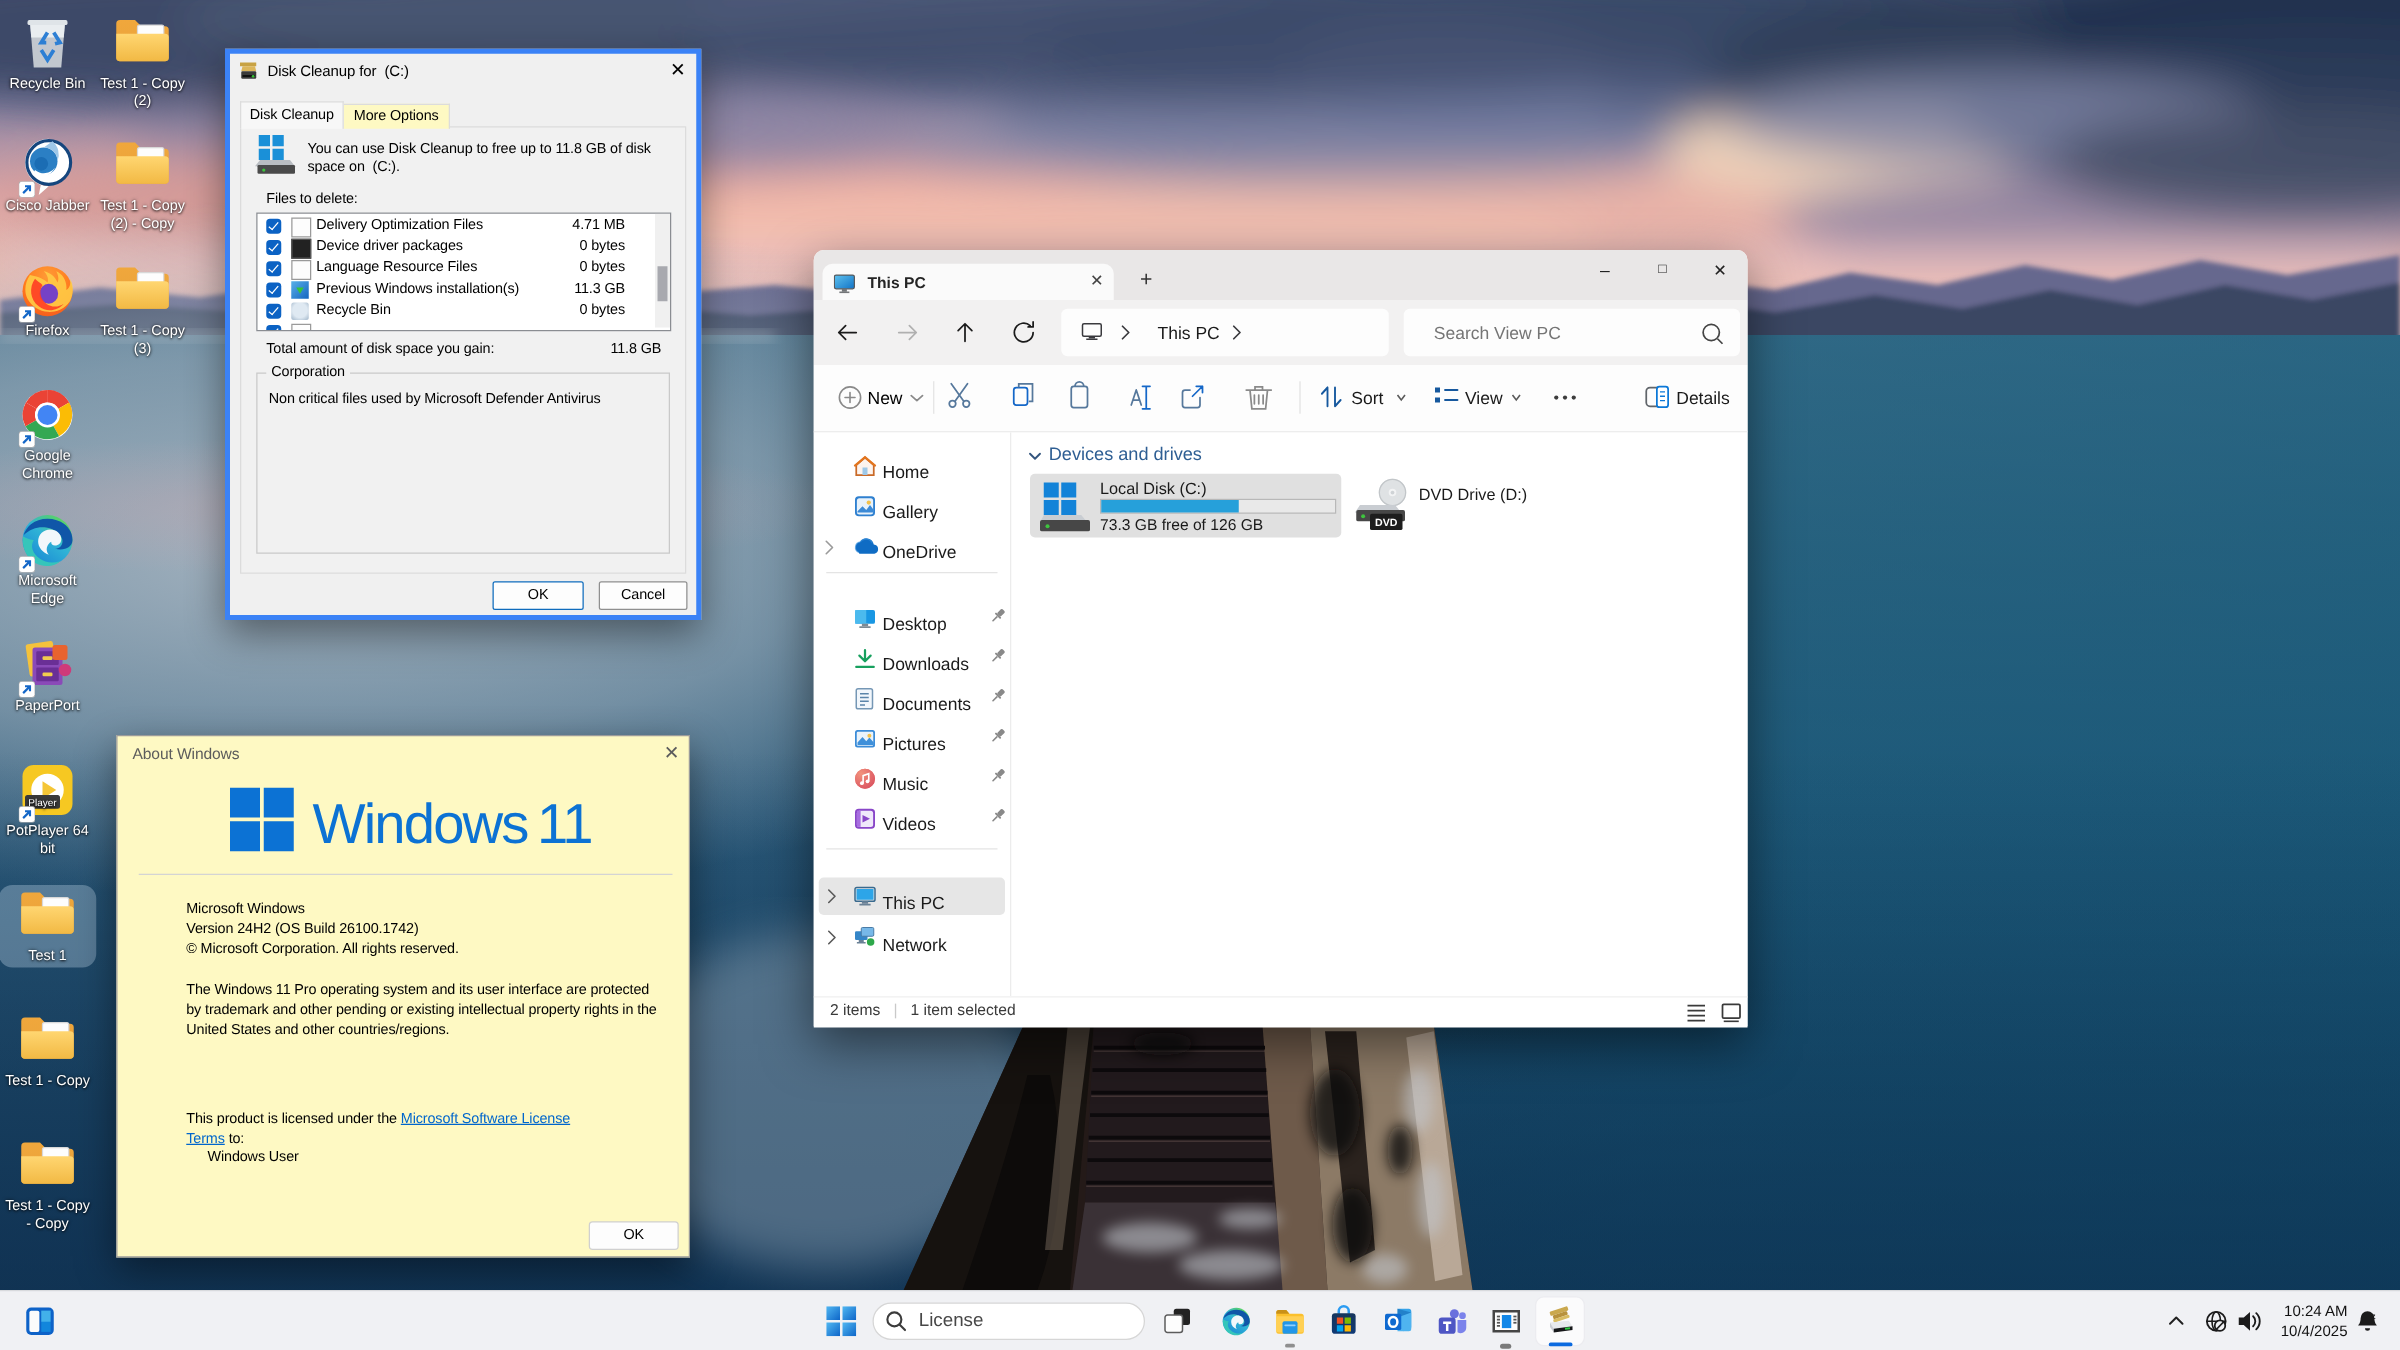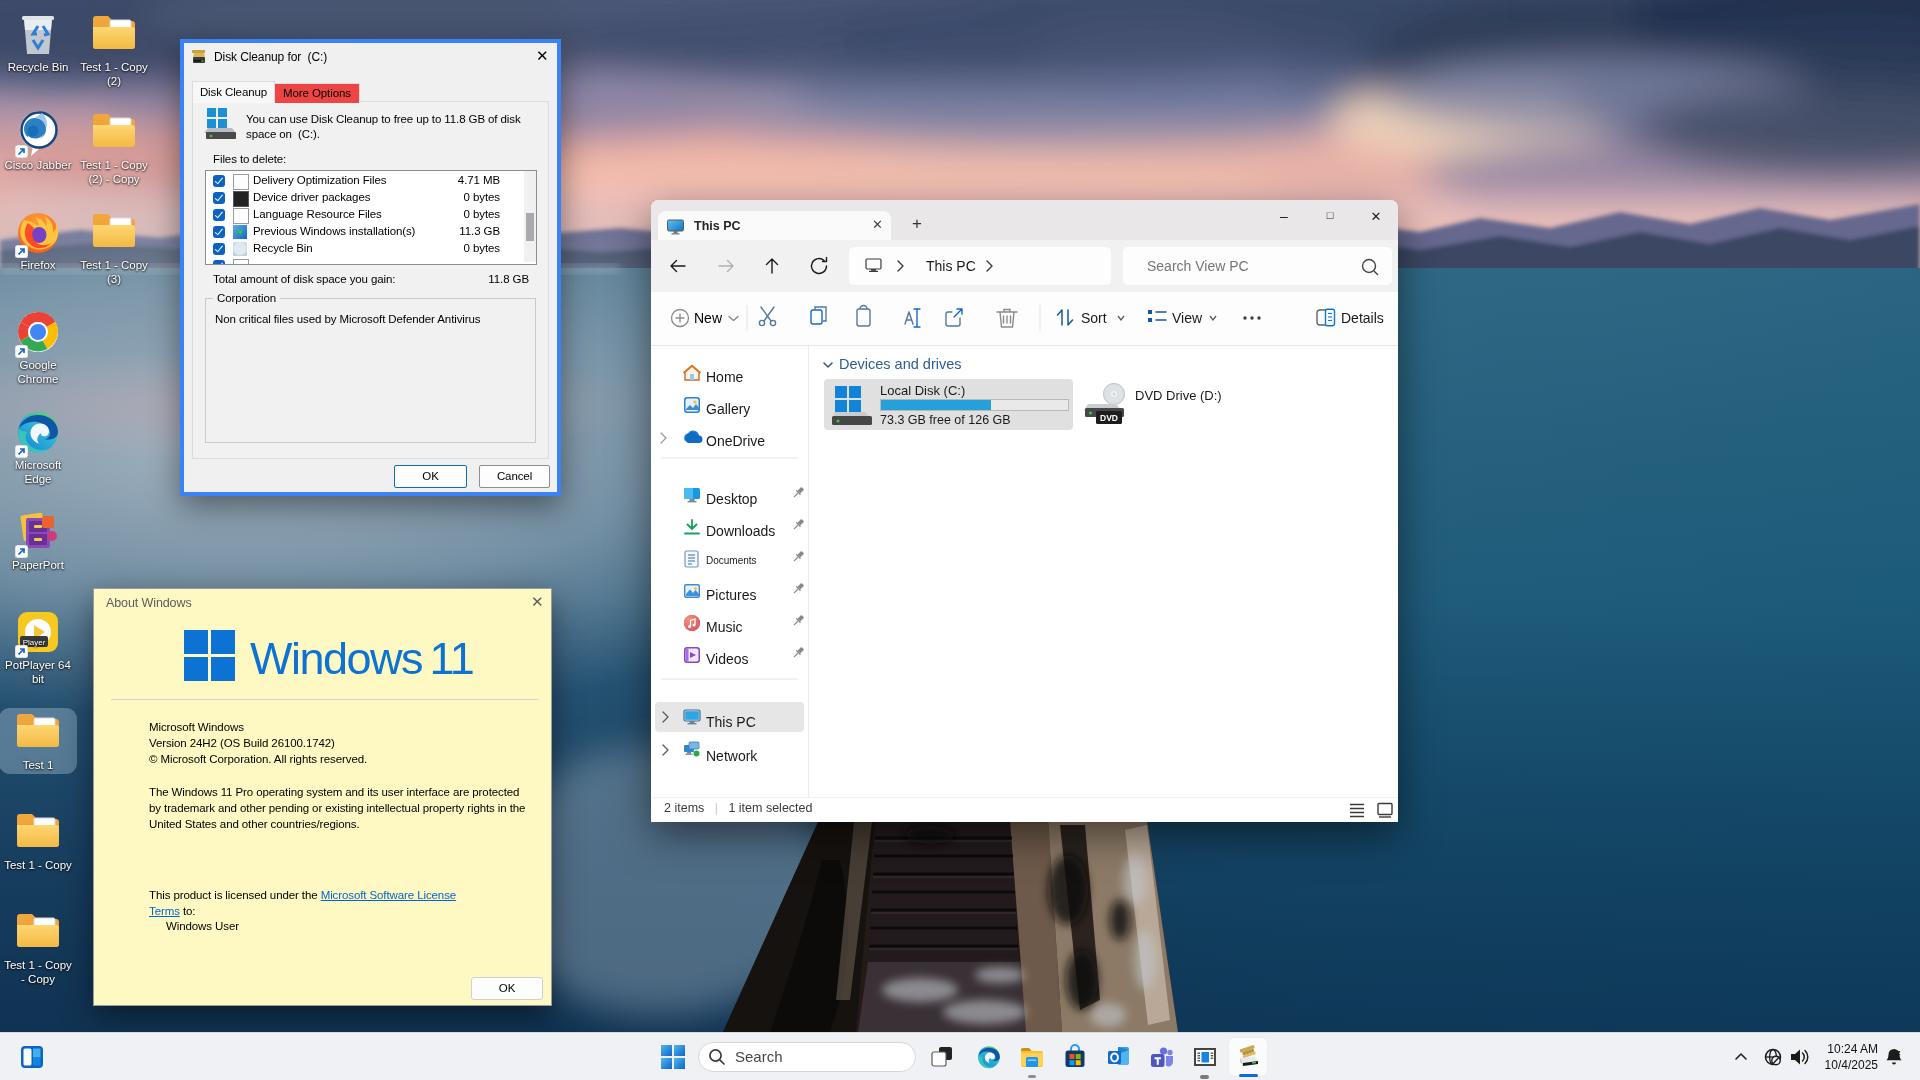--- a/index.html
+++ b/index.html
@@ -558,21 +558,21 @@
         <use href="#pin" y="64"></use>
         <use href="#pin" y="96"></use>
         <use href="#pin" y="128"></use>
         <use href="#pin" y="160"></use>
  </svg>
  <div class="abs ebtn" style="left:55px;top:169px;font-size:14px;">Home</div>
  <div class="abs ebtn" style="left:55px;top:201px;font-size:14px;">Gallery</div>
  <div class="abs ebtn" style="left:55px;top:233px;font-size:14px;">OneDrive</div>
  <div class="abs ebtn" style="left:55px;top:291px;font-size:14px;">Desktop</div>
  <div class="abs ebtn" style="left:55px;top:323px;font-size:14px;">Downloads</div>
- <div class="abs ebtn" style="left:55px;top:355px;font-size:10px;">Documents</div>
+ <div class="abs ebtn" style="left:55px;top:355px;font-size:14px;">Documents</div>
  <div class="abs ebtn" style="left:55px;top:387px;font-size:14px;">Pictures</div>
  <div class="abs ebtn" style="left:55px;top:419px;font-size:14px;">Music</div>
  <div class="abs ebtn" style="left:55px;top:451px;font-size:14px;">Videos</div>
  <div class="abs ebtn" style="left:55px;top:514px;font-size:14px;">This PC</div>
  <div class="abs ebtn" style="left:55px;top:548px;font-size:14px;">Network</div>
 
  <svg width="16" height="16" viewBox="0 0 16 16" style="position:absolute;left:169px;top:157px">
   <path d="M4,6 l4,4 4,-4" stroke="#33557e" stroke-width="1.5" fill="none" stroke-linecap="round" stroke-linejoin="round"></path>
  </svg>
  <div class="abs ebtn" style="left:188px;top:156px;font-size:14.5px;color:#2e5e93;">Devices and drives</div>
@@ -626,21 +626,21 @@
   <path d="M3,4 h10 l1,4 h-12 Z" fill="#dcb65a"></path>
   <rect x="2" y="8" width="12" height="6" rx="1" fill="#3a3a3a"></rect>
   <rect x="3" y="11" width="10" height="1.6" fill="#111"></rect>
   <circle cx="11.5" cy="12" r="1.1" fill="#35c135"></circle>
  </svg>
  <div class="abs" style="left:30px;top:7px;font-size:12px;">Disk Cleanup for&nbsp; (C:)</div>
  <div class="abs" style="left:352px;top:4px;font-size:15px;color:#000;">✕</div>
 
  <div class="abs" style="left:8px;top:58px;width:357px;height:358px;background:#f1f1f1;border:1px solid #dcdcdc;box-sizing:border-box;"></div>
  <div class="abs" style="left:8px;top:38px;width:81px;height:21px;background:#f7f7f7;border:1px solid #dcdcdc;border-bottom:none;z-index:2;text-align:center;line-height:21px;">Disk Cleanup</div>
- <div class="abs" style="left:90px;top:40px;width:84px;height:19px;background:#ef4444;border:1px solid #dcdcdc;border-bottom:none;text-align:center;line-height:19px;">More Options</div>
+ <div class="abs" style="left:90px;top:40px;width:84px;height:19px;background:#fef9c3;border:1px solid #dcdcdc;border-bottom:none;text-align:center;line-height:19px;">More Options</div>
 
  <svg width="34" height="34" viewBox="0 0 34 34" style="position:absolute;left:20px;top:63px">
   <rect x="3" y="2" width="9" height="9" fill="#1a90d8"></rect>
         <rect x="14" y="2" width="9" height="9" fill="#1a90d8"></rect>
   <rect x="3" y="13" width="9" height="9" fill="#1a90d8"></rect>
         <rect x="14" y="13" width="9" height="9" fill="#1a90d8"></rect>
   <path d="M4,22 h24 l4,5 h-32 Z" fill="#b9bdc2"></path>
   <rect x="2" y="26" width="30" height="7" rx="1" fill="#4a4a4a"></rect>
   <circle cx="7" cy="30" r="1.3" fill="#3ec43e"></circle>
  </svg>
@@ -735,21 +735,21 @@
         <rect x="13" y="0" width="11" height="11" fill="url(#stg)"></rect>
   <rect x="0" y="13" width="11" height="11" fill="url(#stg)"></rect>
         <rect x="13" y="13" width="11" height="11" fill="url(#stg)"></rect>
  </svg>
 
  <div class="abs" style="left:698px;top:9px;width:218px;height:30px;background:#fff;border:1px solid #d6d6d6;border-radius:16px;box-sizing:border-box;"></div>
  <svg width="18" height="18" viewBox="0 0 18 18" style="position:absolute;left:708px;top:15px">
   <circle cx="7.5" cy="7.5" r="5.6" fill="none" stroke="#3c3c3c" stroke-width="1.7"></circle>
   <line x1="11.8" y1="11.8" x2="16" y2="16" stroke="#3c3c3c" stroke-width="1.7" stroke-linecap="round"></line>
  </svg>
- <div class="abs" style="left:735px;top:15px;font-size:15px;color:#474747;">Search</div>
+ <div class="abs" style="left:735px;top:15px;font-size:15px;color:#474747;">License</div>
 
  <svg width="26" height="26" viewBox="0 0 26 26" style="position:absolute;left:929px;top:11px">
   <rect x="10" y="3" width="13" height="13" rx="2" fill="#222"></rect>
   <rect x="3" y="8" width="14" height="14" rx="2" fill="#fdfdfd" stroke="#5c5c5c" stroke-width="1.2"></rect>
  </svg>
 
  <svg width="26" height="26" viewBox="0 0 48 48" style="position:absolute;left:976px;top:11px">
         <use href="#edgeic"></use>
       </svg>
 

